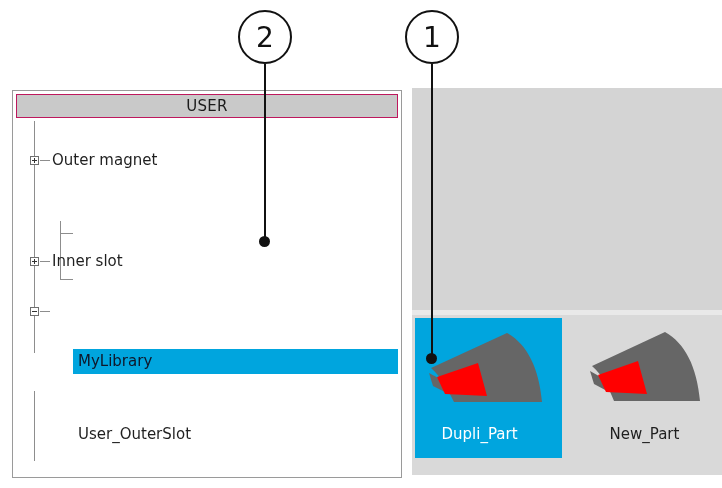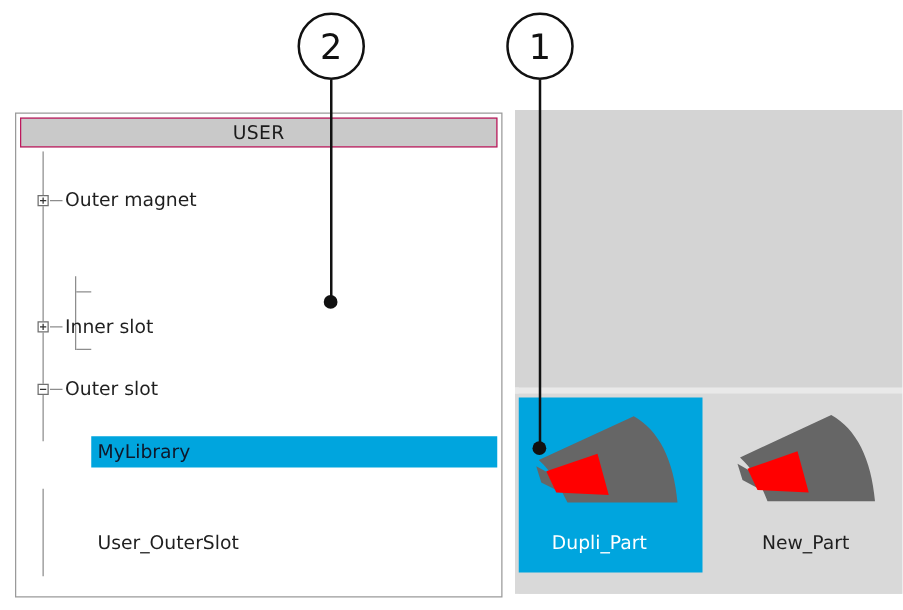--- a/index.html
+++ b/index.html
@@ -147,21 +147,20 @@
 
       <div class="row root" style="top: 52px; margin-top: 36px;">
         <span class="exp plus"></span>
         <span class="stub"></span>
         <span class="label">Inner slot</span>
       </div>
 
       <div class="row root" style="top: 77px;">
         <span class="exp"></span>
         <span class="stub"></span>
-        <span class="label">Outer slot</span>
       </div>
 
       <div class="row child selected" style="top: 102px; left: 57px; width: 325px;">
         <span class="label" style="left: 5px;">MyLibrary</span>
       </div>
 
       <div class="row child" style="top: 127px; left: 0px; margin-top: 23px;">
         <span class="label">User_OuterSlot</span>
       </div>
 

